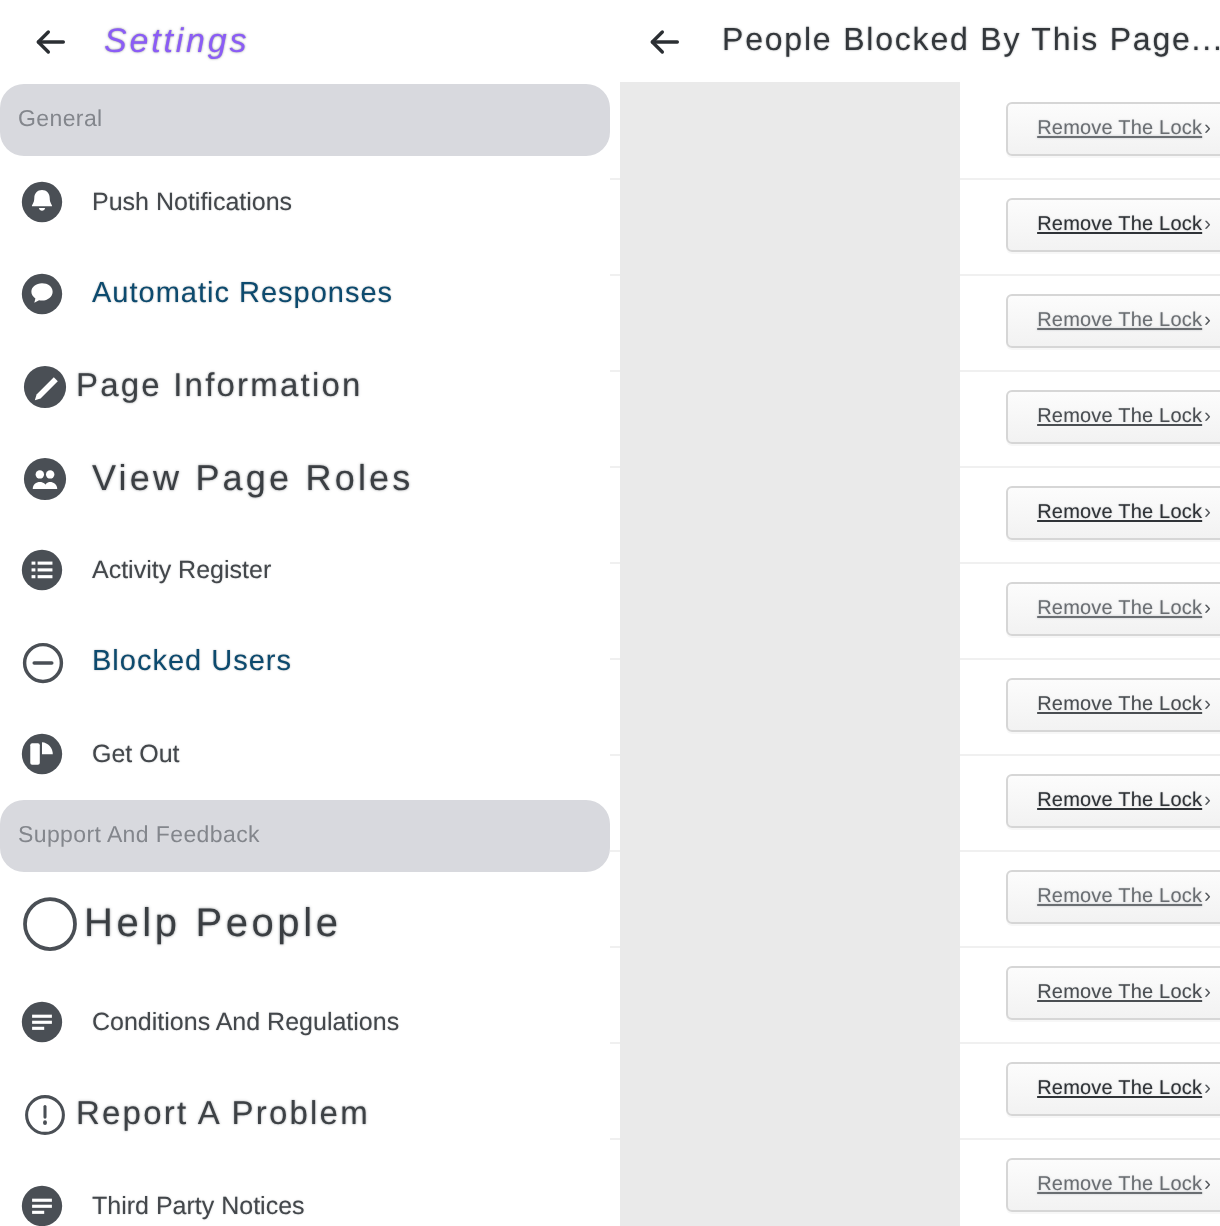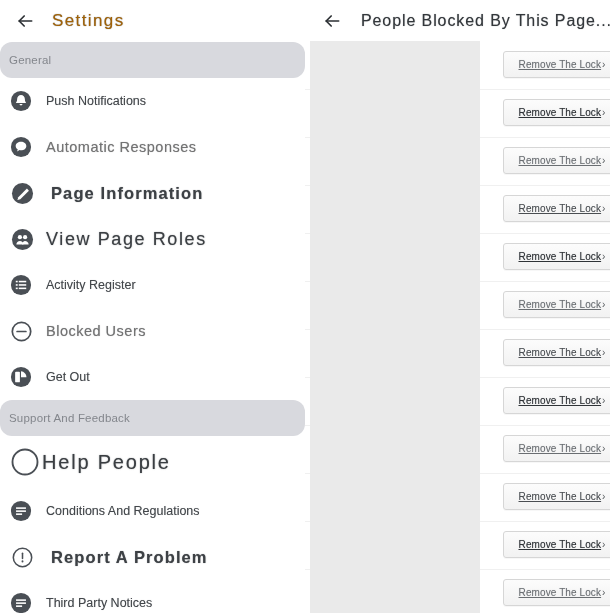--- a/index.html
+++ b/index.html
@@ -22,22 +22,23 @@
   .back-arrow{
     width:26px;height:26px;display:flex;align-items:center;justify-content:center;
     color:#2b2f33;flex:0 0 26px;
   }
   .back-arrow svg{display:block;}
   .panel-title{
     margin-left:14px;font-size:17px;color:#3a3f44;letter-spacing:.6px;
     font-weight:400;white-space:nowrap;
   }
   .left-panel .panel-title{
-    font-size:17px;letter-spacing:1.4px;color:#a16207;
+    font-size:17px;letter-spacing:1.4px;color:#8b5cf6;
     text-shadow:0 0 1.1px rgba(90,95,100,.75);
+    font-style:italic;
   }
 
   .section-band{
     background:#d8d9de;height:36px;display:flex;align-items:center;
     padding-left:9px;box-sizing:border-box;width:305px;border-radius:12px;
   }
   .section-band span{
     font-size:11.5px;color:#83868c;letter-spacing:.2px;white-space:nowrap;
   }
 
@@ -49,26 +50,26 @@
   .menu-icon{
     width:26px;height:26px;flex:0 0 26px;display:flex;align-items:center;
     justify-content:center;color:#4a4f55;
   }
   .menu-icon svg{display:block;}
   .menu-label{
     margin-left:12px;font-size:13px;color:#3f4347;white-space:nowrap;
   }
   
   .v-sm  .menu-label{font-size:12.5px;color:#43474b;text-shadow:0 0 .7px rgba(120,124,128,.55);}
-  .v-md  .menu-label{font-size:14.5px;letter-spacing:.5px;color:#737373;text-shadow:0 0 .9px rgba(110,114,118,.6);}
+  .v-md  .menu-label{font-size:14.5px;letter-spacing:.5px;color:#0c4a6e;text-shadow:0 0 .9px rgba(110,114,118,.6);}
   .v-lg  .menu-label{font-size:16.5px;letter-spacing:1.1px;color:#3d4145;text-shadow:0 0 1.1px rgba(100,104,108,.7);}
   .v-xl  .menu-label{font-size:18px;letter-spacing:1.6px;color:#3b3f43;text-shadow:0 0 1.2px rgba(95,99,103,.72);}
   .v-lg .menu-icon, .v-xl .menu-icon{width:28px;height:28px;flex:0 0 28px;}
   .v-xl .menu-label{margin-left:10px;}
-  .v-lg .menu-label{margin-left:15px;font-weight:bold;}
+  .v-lg .menu-label{margin-left:2px;}
 
   
   .help-row{height:52px;}
   .help-row .menu-icon{width:30px;height:30px;flex:0 0 30px;margin-left:2px;overflow:hidden;}
   .help-row .menu-label{
     font-size:20px;letter-spacing:1.8px;color:#3a3e42;margin-left:2px;
     text-shadow:0 0 1.3px rgba(92,96,100,.72);
   }
 
   

